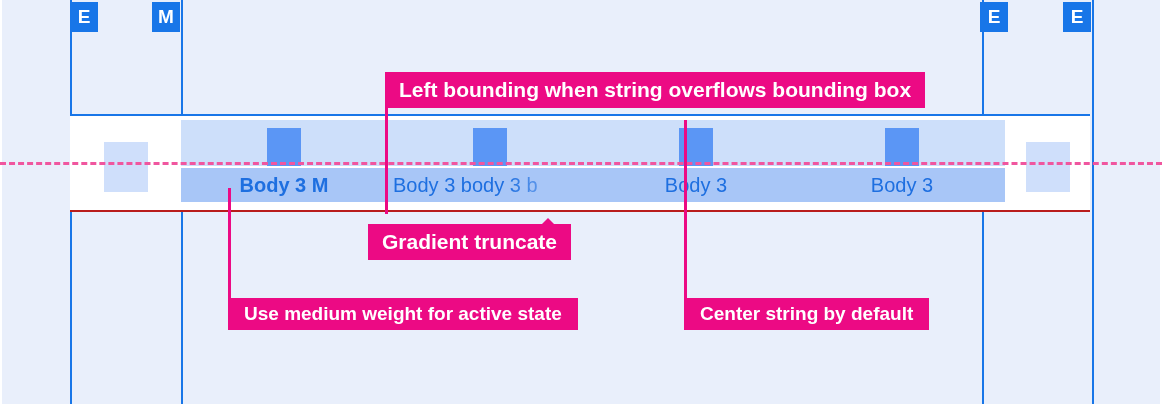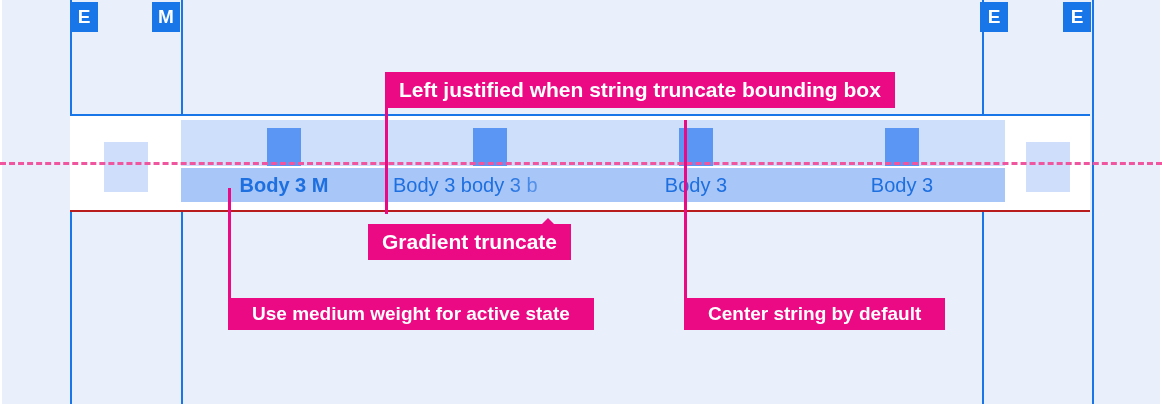--- a/index.html
+++ b/index.html
@@ -177,21 +177,21 @@
   .callout.big {
     font-size: 21px;
     height: 36px;
     line-height: 36px;
     padding: 0 14px;
   }
   .callout.mid {
     font-size: 19px;
     height: 32px;
     line-height: 32px;
-    padding: 0 24px;
+    padding: 0 16px;
   }
   
   .callout .nub {
     position: absolute;
     top: -6px;
     right: 16px;
     width: 0;
     height: 0;
     border-left: 7px solid transparent;
     border-right: 7px solid transparent;
@@ -253,21 +253,21 @@
 
   <div id="badges">
       <div class="guide-badge" style="left: 70px;">E</div>
       <div class="guide-badge" style="left: 152px;">M</div>
       <div class="guide-badge" style="left: 980px;">E</div>
       <div class="guide-badge" style="left: 1063px;">E</div>
     </div>
 
   <div id="annotations">
       <div class="leader" style="left: 385px; top: 108px; height: 106px;"></div>
-      <div class="callout big" style="left: 385px; top: 72px;">Left justified when string truncate bounding box</div>
+      <div class="callout big" style="left: 385px; top: 72px;">Left bounding when string overflows bounding box</div>
       <div class="callout big" style="left: 368px; top: 224px;">Gradient truncate<span class="nub"></span></div>
       <div class="leader" style="left: 228px; top: 188px; height: 112px;"></div>
       <div class="callout mid" style="left: 228px; top: 298px;">Use medium weight for active state</div>
       <div class="leader" style="left: 684px; top: 120px; height: 180px;"></div>
       <div class="callout mid" style="left: 684px; top: 298px;">Center string by default</div>
     </div>
 
 </div>
 
 </body></html>

